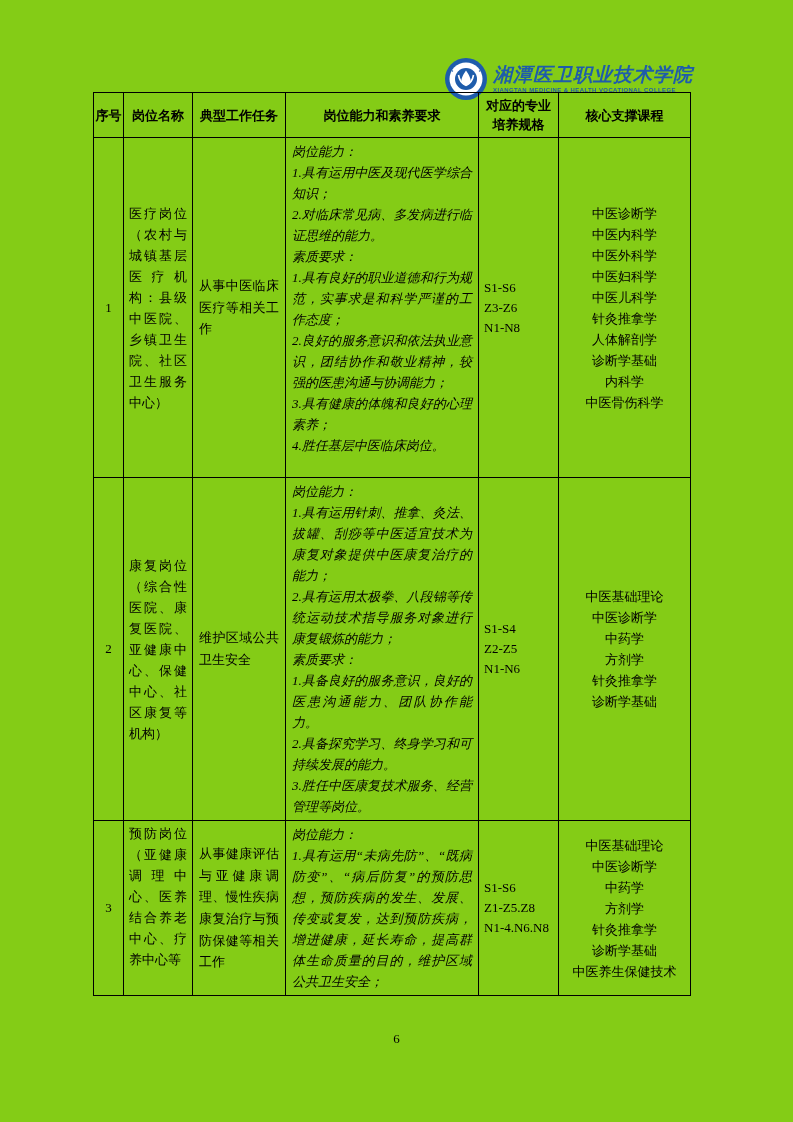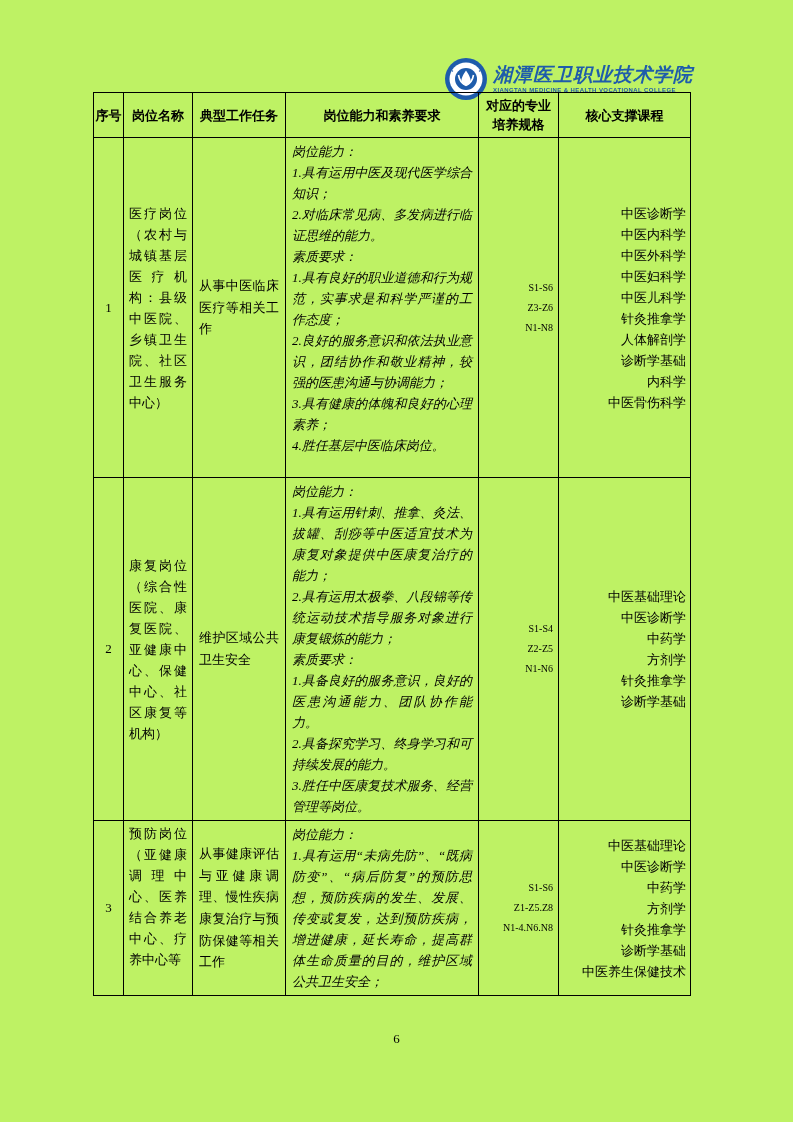--- a/index.html
+++ b/index.html
@@ -1,20 +1,20 @@
 <!DOCTYPE html>
 <html><head>
 <meta charset="utf-8">
 <style>
   * { margin:0; padding:0; box-sizing:border-box; }
   html,body { background:#ffffff; }
   .page {
     position:relative;
     width:793px; height:1122px;
-    background:#bef264;
+    background:#84cc16;
     font-family:"Liberation Serif","DejaVu Serif",serif;
     color:#000;
     overflow:hidden;
   }
   
   .logo {
     position:absolute; top:57px; right:100px;
     display:flex; align-items:center; gap:5px;
   }
   .logo-emblem { width:44px; height:44px; flex:0 0 auto; }
@@ -56,26 +56,26 @@
     vertical-align:middle; text-align:justify;
     line-height:21.6px; padding:3px 6px;margin-left:32px;
   }
   td.cell-req {
     vertical-align:top; text-align:justify;
     line-height:21px; padding:3px 6px;
     white-space:pre-line;
     font-style:italic;
   }
   td.cell-spec {
-    vertical-align:middle; text-align:right;
-    font-size:10px; line-height:20px; padding:2px 5px;
+    vertical-align:middle; text-align:left;
+    font-size:13px; line-height:20px; padding:2px 5px;
     white-space:pre-line;
   }
   td.cell-course {
-    vertical-align:middle; text-align:right;
+    vertical-align:middle; text-align:center;
     line-height:21px; padding:2px 4px;
     white-space:pre-line;
   }
   tr.row-tall  { height:340px; }
   tr.row-short { height:170px; }
   
   .page-number {
     position:absolute; left:0; top:1031px; width:100%;
     text-align:center; font-size:13px;
   }

